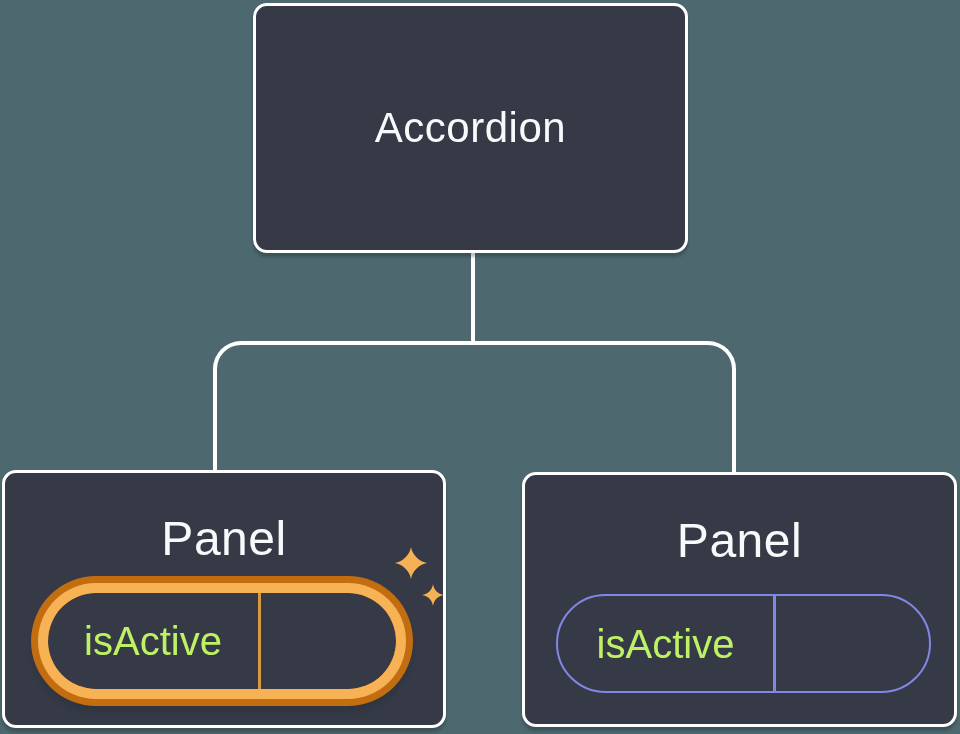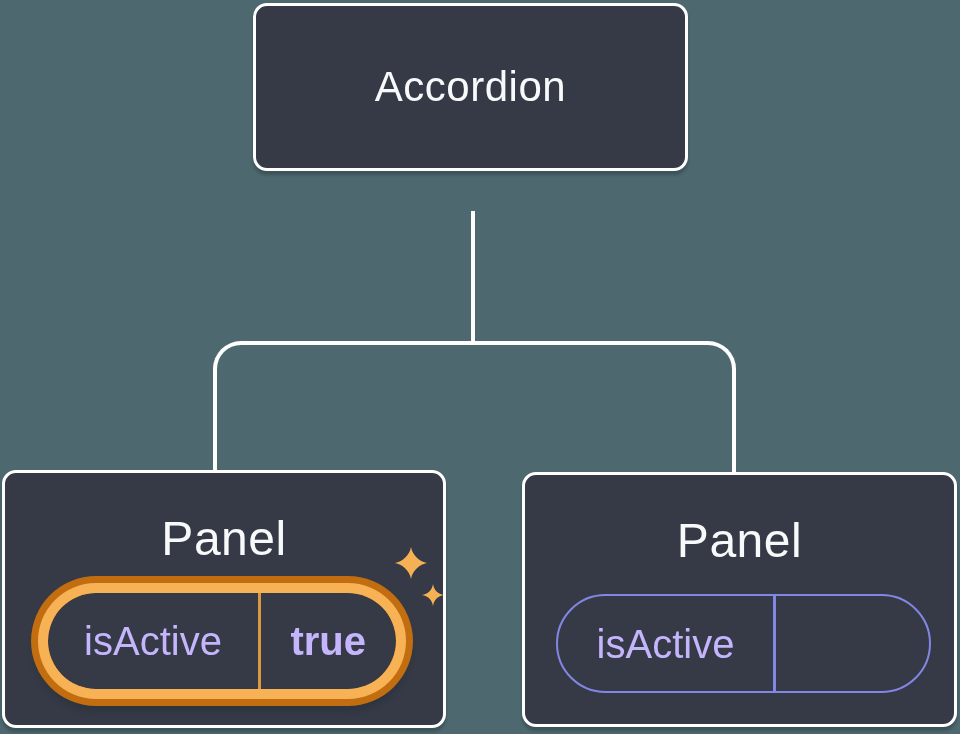--- a/index.html
+++ b/index.html
@@ -11,21 +11,21 @@
   .node {
     position:absolute; background:#353a46;
     border:3.5px solid #ffffff; border-radius:14px;
     box-shadow:0 4px 3px rgba(20,30,40,0.28);
     box-sizing:border-box;
   }
   .node-label {
     color:#f8f9fa; font-weight:500; letter-spacing:0.5px;
   }
   .accordion {
-    left:253px; top:3px; width:435px; height:168px;
+    left:253px; top:3px; width:435px; height:250px;
     display:flex; align-items:center; justify-content:center;
   }
   .accordion .node-label { font-size:42px; }
   .trunk {
     position:absolute; left:470.5px; top:211px;
     width:4.5px; height:133px; background:#ffffff;
   }
   .bracket {
     position:absolute; left:213px; top:341px; width:523px; height:131px;
     border-top:4.5px solid #ffffff;
@@ -49,21 +49,21 @@
     border-radius:48px;
     box-shadow:0 0 0 10px #f8b256, 0 0 0 17px #c16d10,
                0 8px 6px 14px rgba(20,30,40,0.22);
   }
   .pill-inactive {
     left:31px; top:119px; width:375px; height:99px;
     border:2.5px solid #8287e6; border-radius:50px;
   }
   .cell {
     display:flex; align-items:center; justify-content:center;
-    font-size:40px; color:#c4b5fd; line-height:1;
+    font-size:40px; color:#bef264; line-height:1;
   }
   .pill-active .cell-left { width:210px; }
   .pill-inactive .cell-left { width:215px; }
   .cell-right { flex:1; }
   .cell-right.bold { font-weight:700; }
   .divider { width:2.5px; }
   .divider-gold   { background:#d9993f; }
   .divider-purple { background:#8287e6; }
   .sparkles { position:absolute; left:386px; top:72px; width:54px; height:64px; }
 </style>
@@ -77,21 +77,20 @@
 
   <div class="node accordion">
     <span class="node-label">Accordion</span>
   </div>
 
   <div class="node panel-left">
     <div class="node-label panel-title">Panel</div>
     <div class="pill pill-active">
       <span class="cell cell-left">isActive</span>
       <span class="divider divider-gold"></span>
-      <span class="cell cell-right bold">true</span>
     </div>
     <svg class="sparkles" viewBox="0 0 54 64" xmlns="http://www.w3.org/2000/svg">
       <path fill="#f7b155" d="M20,2 C21.5,11 29,16.5 36,18 C29,19.5 21.5,25 20,34 C18.5,25 11,19.5 4,18 C11,16.5 18.5,11 20,2 Z"></path>
       <path fill="#f7b155" d="M42,39 C43,45.5 47,49 53,50 C47,51 43,54.5 42,61 C41,54.5 37,51 31,50 C37,49 41,45.5 42,39 Z"></path>
     </svg>
   </div>
 
   <div class="node panel-right">
     <div class="node-label panel-title">Panel</div>
     <div class="pill pill-inactive">

